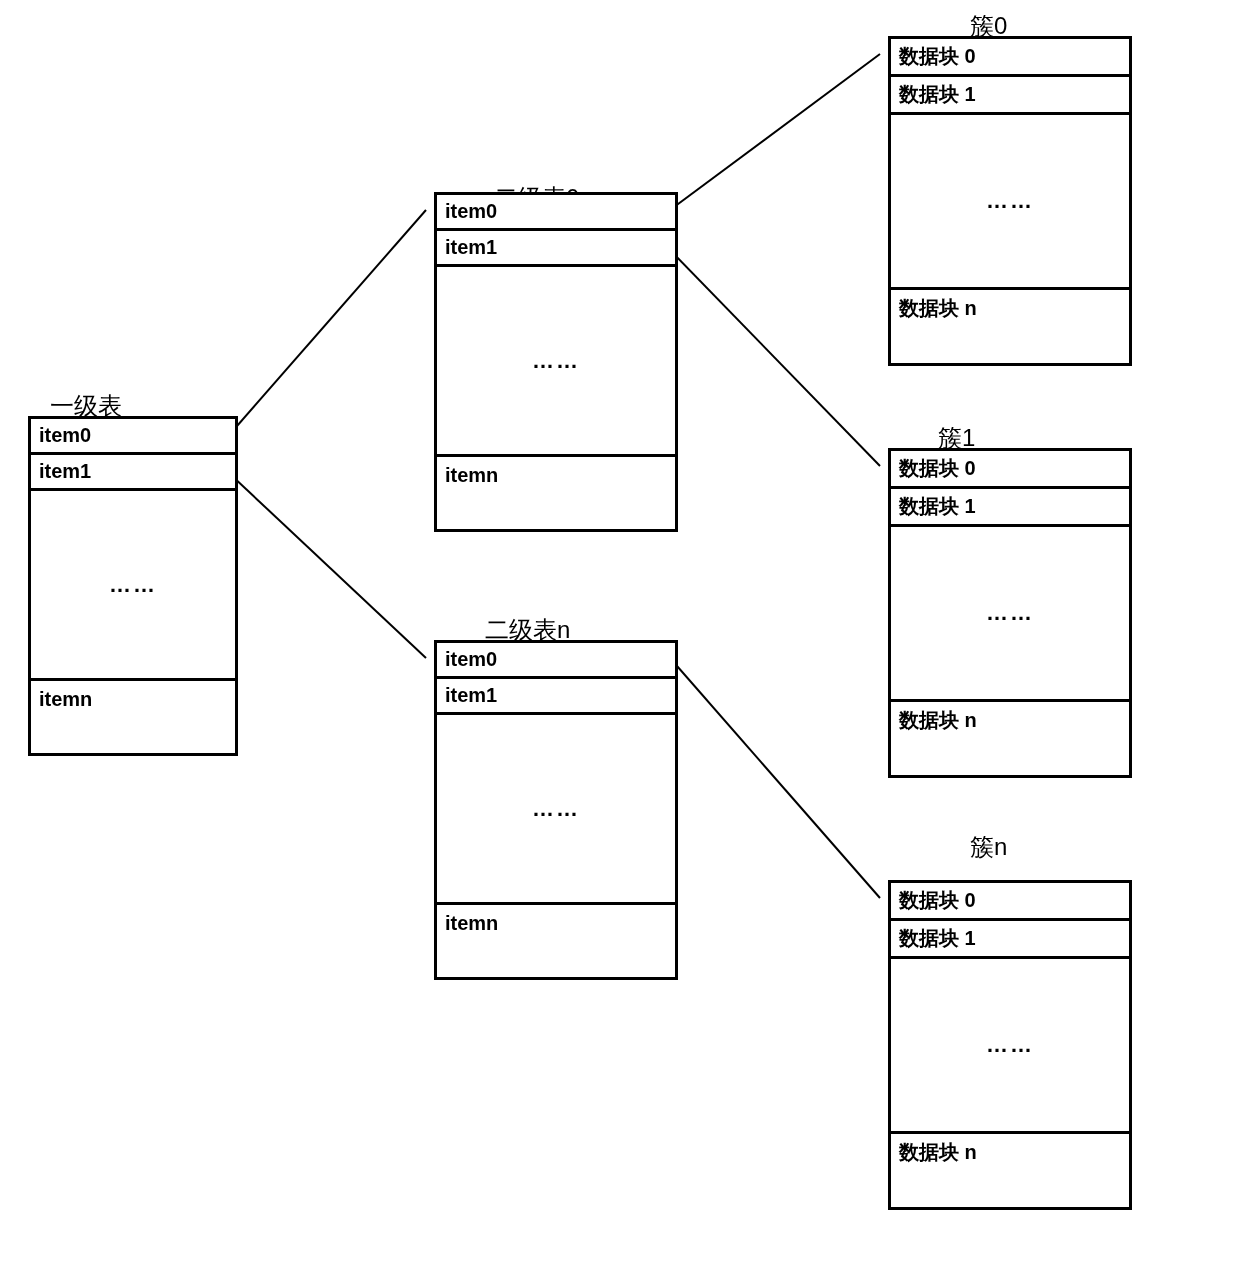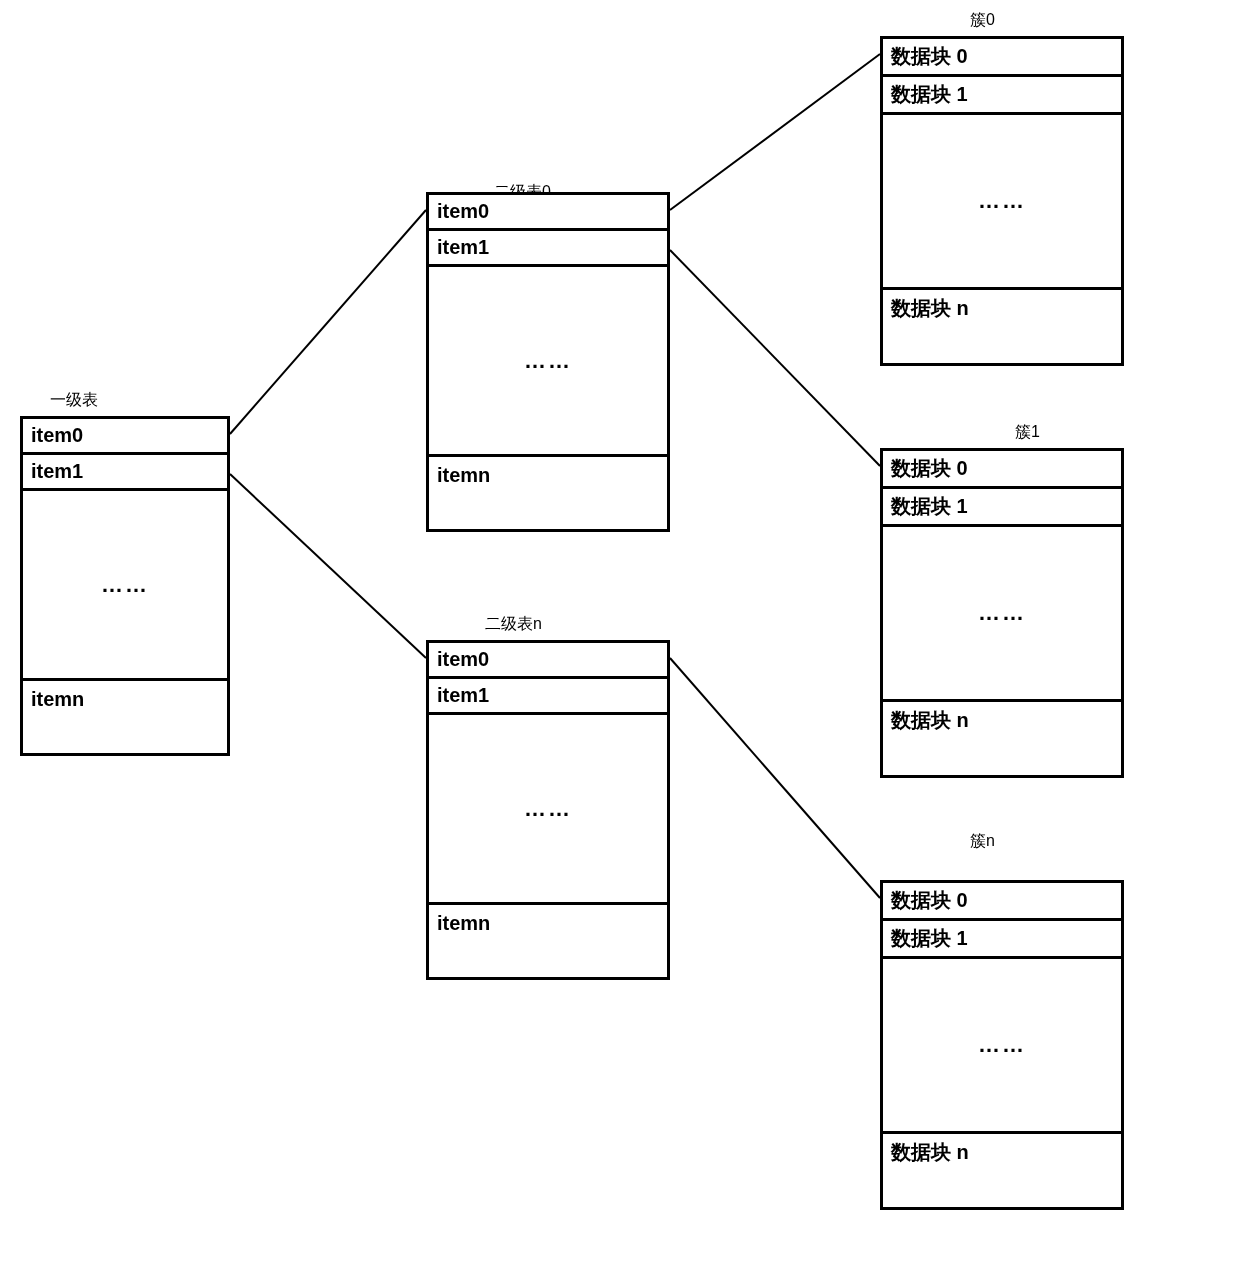--- a/index.html
+++ b/index.html
@@ -7,24 +7,25 @@
       width: 1240px;
       height: 1262px;
       position: relative;
       font-family: Arial, sans-serif;
       background: #fff;
     }
     .table-box {
       position: absolute;
       border: 3px solid #000;
       background: #fff;
+      margin-left: 8px;
     }
     .table-title {
       position: absolute;
-      font-size: 16px;
+      font-size: 24px;
       color: #000;
     }
     .cell {
       border-bottom: 3px solid #000;
       padding: 4px 8px;
       font-size: 20px;
       font-weight: bold;
       background: #fff;
       min-height: 36px;
       display: flex;
@@ -91,21 +92,21 @@
 </div>
 
 <div class="table-title" style="left: 970px; top: 10px;">簇0</div>
 <div class="table-box" id="c0-box" style="left: 880px; top: 36px; width: 244px; height: 330px;">
   <div class="cell">数据块 0</div>
   <div class="cell">数据块 1</div>
   <div class="cell-spacer" style="height: 175px;">……</div>
   <div class="cell">数据块 n</div>
 </div>
 
-<div class="table-title" style="left: 1015px; top: 422px;">簇1</div>
+<div class="table-title" style="left: 938px; top: 422px;">簇1</div>
 <div class="table-box" id="c1-box" style="left: 880px; top: 448px; width: 244px; height: 330px;">
   <div class="cell">数据块 0</div>
   <div class="cell">数据块 1</div>
   <div class="cell-spacer" style="height: 175px;">……</div>
   <div class="cell">数据块 n</div>
 </div>
 
 <div class="table-title" style="left: 970px; top: 831px;">簇n</div>
 <div class="table-box" id="cn-box" style="left: 880px; top: 880px; width: 244px; height: 330px;">
   <div class="cell">数据块 0</div>

